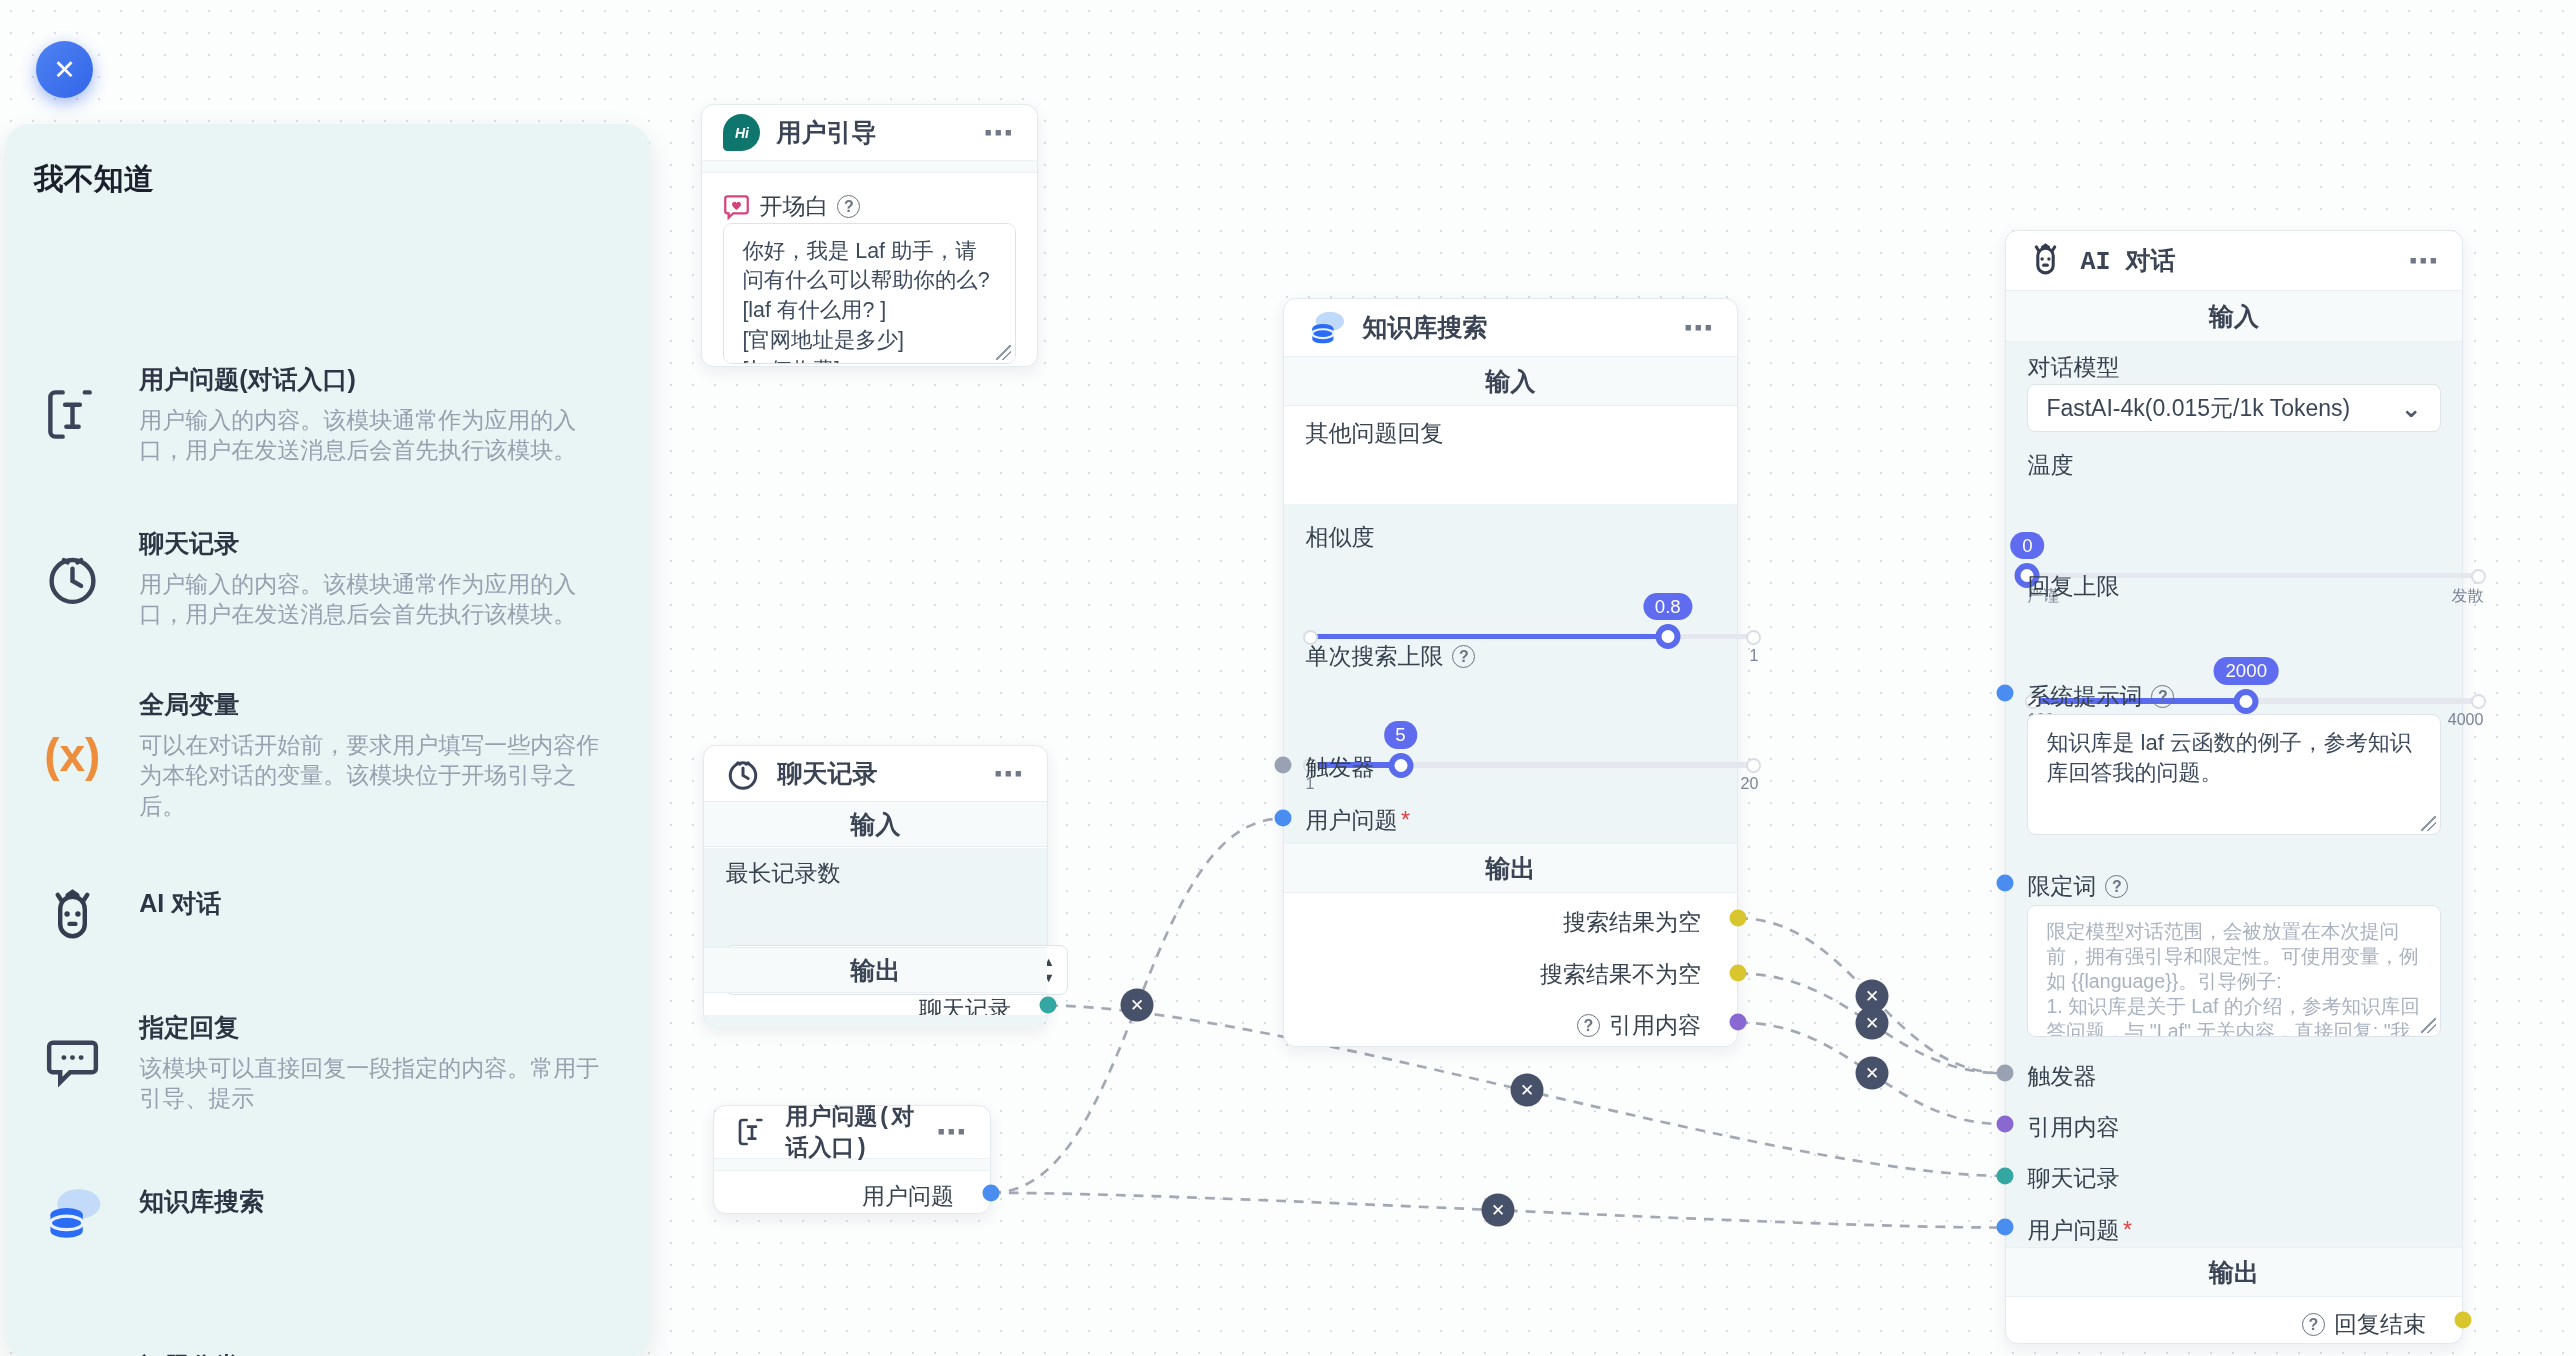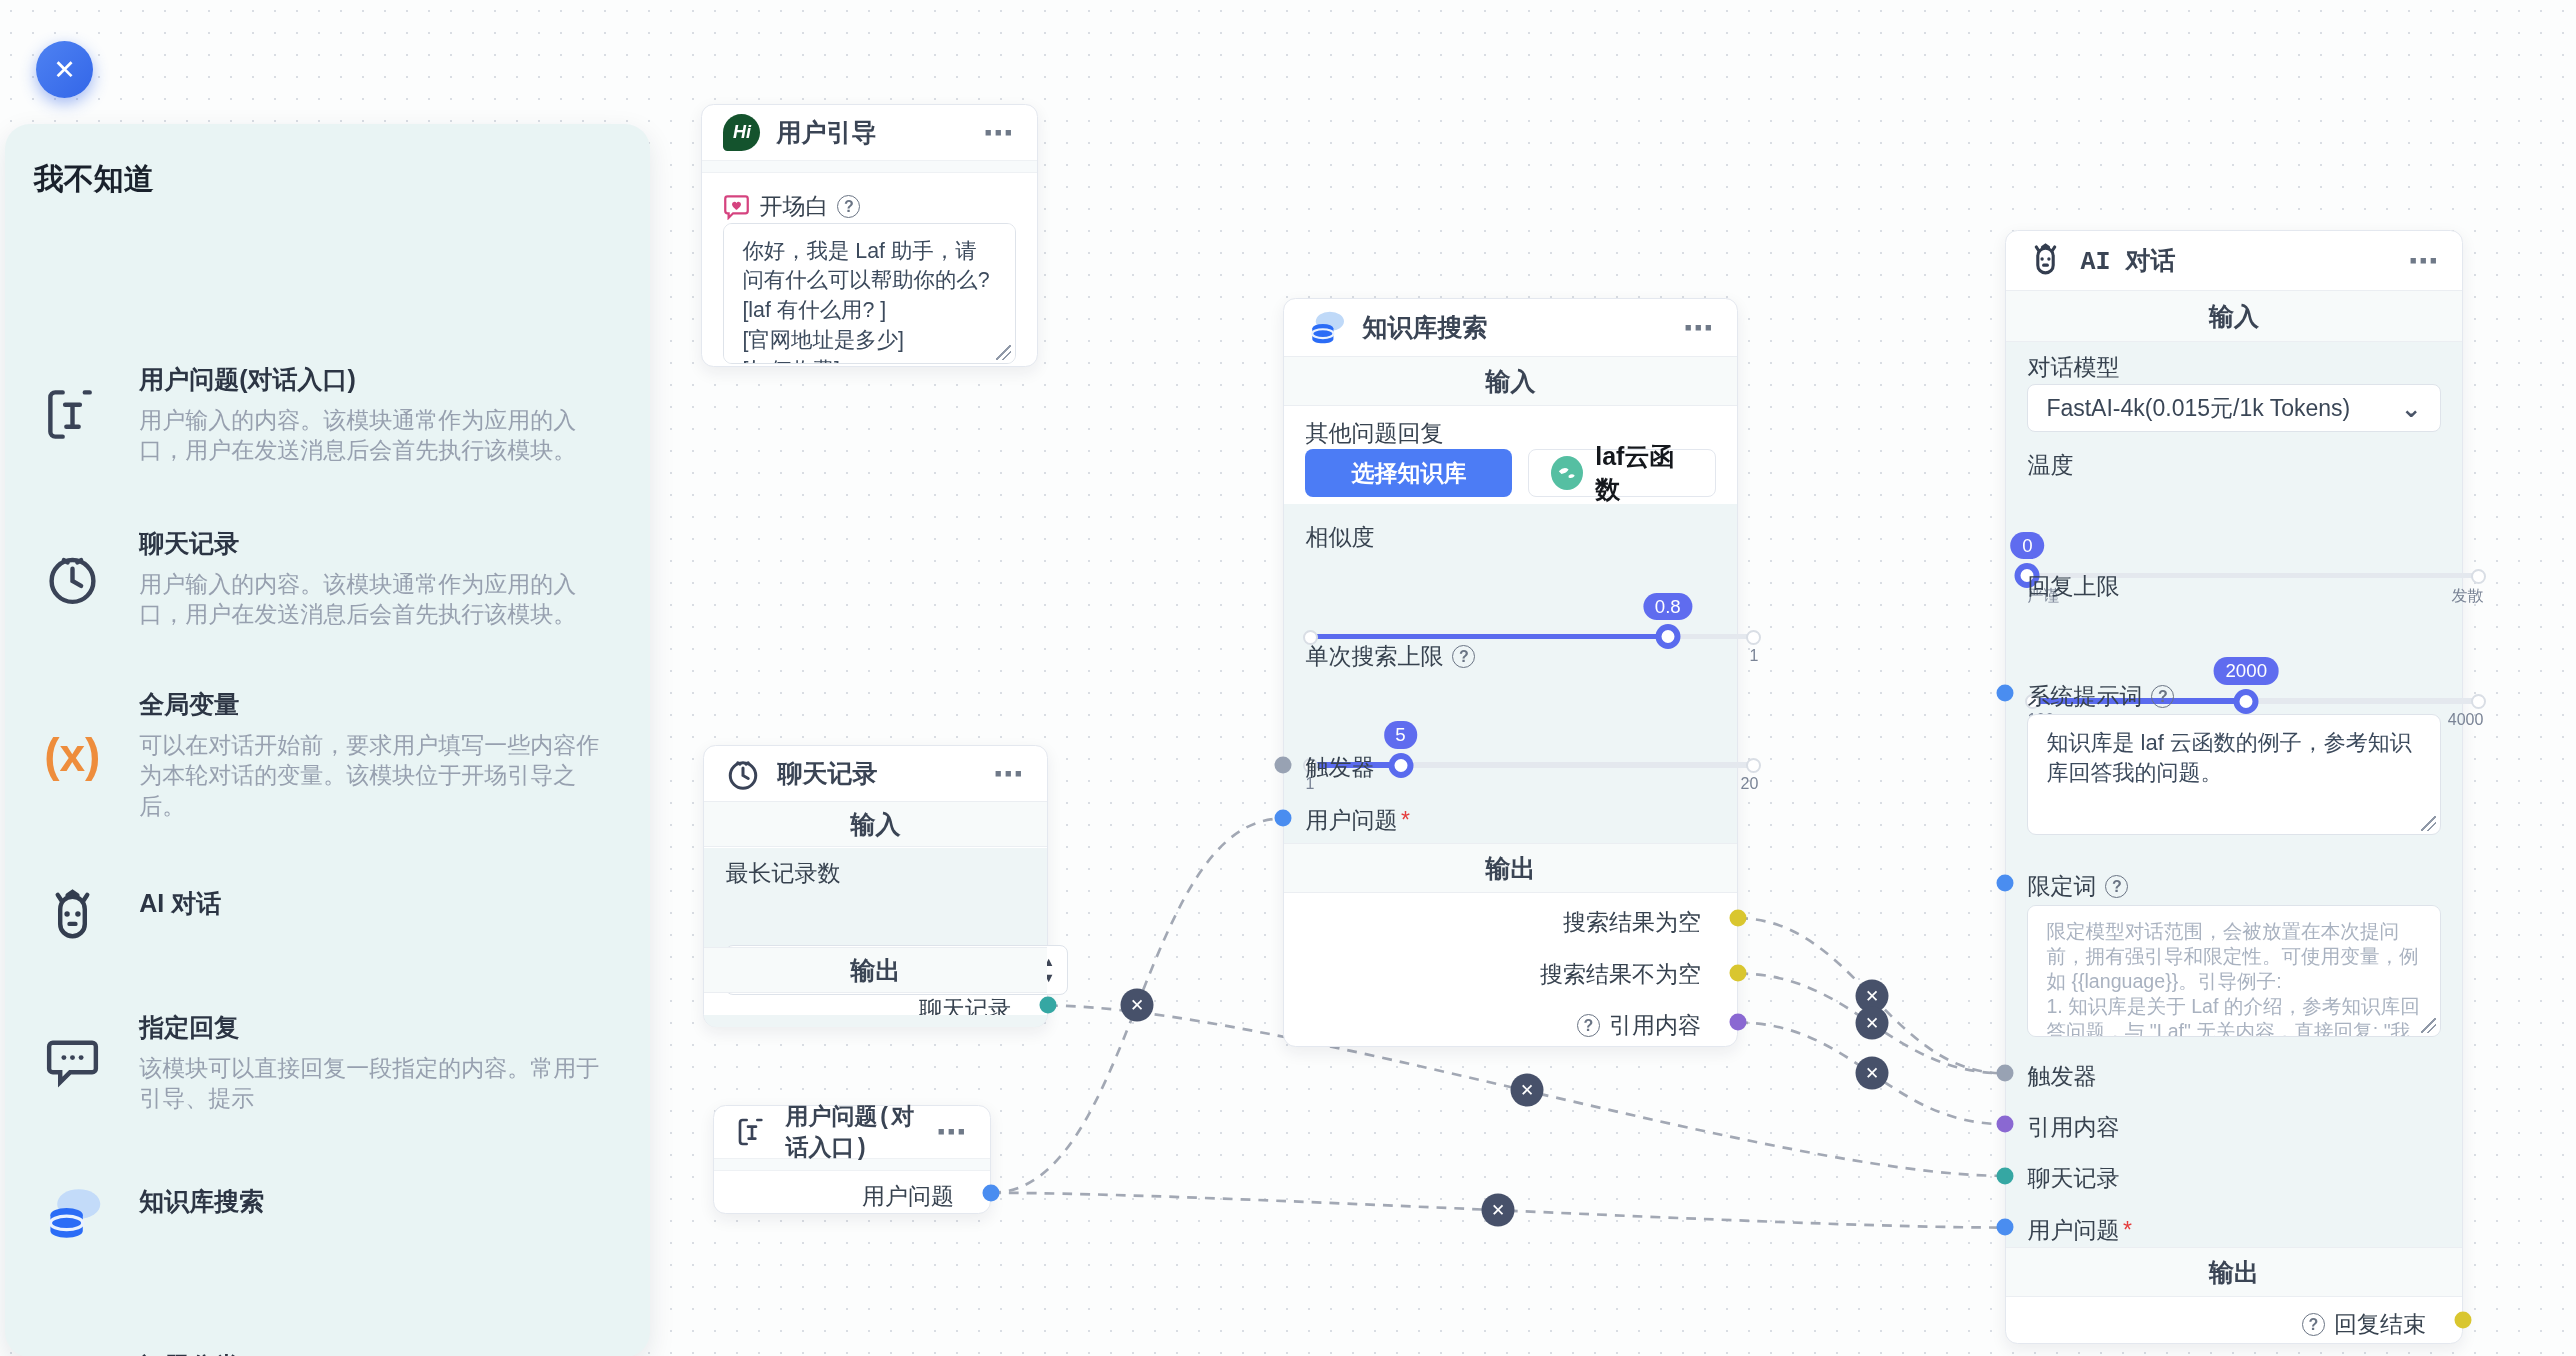--- a/index.html
+++ b/index.html
@@ -83,22 +83,22 @@
   .si-text { width:481px; }
   .si-title { font-size:25px; font-weight:600; color:#2C3544; margin-bottom:9px; }
   .si-desc { font-size:23px; color:#97A0AF; line-height:1.32; }
 
   
   #closebtn { position:absolute; left:36px; top:41px; width:57px; height:57px; border-radius:50%;
     background:linear-gradient(135deg,#4E82F2,#3366E8); box-shadow:0 5.3px 16px rgba(51,102,232,.45);
     display:flex; align-items:center; justify-content:center; color:#fff; font-size:27px; font-weight:700;
     z-index:20; cursor:pointer; }
 
-  .hi-avatar { width:37px; height:37px; border-radius:50% 50% 50% 12%; background:#14532d; color:#fff;
-    display:flex; align-items:center; justify-content:center; font-size:18px; font-weight:700; font-style:italic; }
+  .hi-avatar { width:37px; height:37px; border-radius:50% 50% 50% 12%; background:#0f766e; color:#fff;
+    display:flex; align-items:center; justify-content:center; font-size:14px; font-weight:700; font-style:italic; }
   .laf-circ { width:34px; height:34px; border-radius:50%; background:#55BFA2; display:flex;
     align-items:center; justify-content:center; }
 </style>
 </head>
 <body>
 
 <svg id="edges" width="2576" height="1357" viewBox="0 0 2890 1522">
   <path class="edge-path" d="M1112,1338 C1272,1338 1279,918 1439,918"></path>
   <path class="edge-path" d="M1112,1338 C1362,1338 1999,1377 2249,1377"></path>
   <path class="edge-path" d="M1176,1128 C1426,1128 1999,1319 2249,1319"></path>
@@ -149,33 +149,20 @@
     <span class="node-title">知识库搜索</span>
     <span class="menu-dots">⋯</span>
   </div>
   <div class="section-bar" style="top:57px">
     <span>输入</span>
   </div>
   <div class="cyan" style="top:205px;height:339px"></div>
 
   <div class="abs lbl" style="top:119px">
     <span>其他问题回复</span>
-  </div>
-  <div class="abs" style="top:150px;height:48px;display:flex;gap:16px">
-    <div class="btn-blue" style="width:219px">
-      <span>选择知识库</span>
-    </div>
-    <div class="tag">
-      <span class="laf-circ">
-        <svg width="19.6" height="16" viewBox="0 0 22 18">
-            <path d="M2 7 Q8 1 13 5 Q11 9 5 10 Z M13 12 Q17 9 20 12 Q17 16 13 14 Z" fill="#fff"></path>
-          </svg>
-      </span>
-      <span class="tag-txt">laf云函数</span>
-    </div>
   </div>
 
   <div class="abs lbl" style="top:223px">
     <span>相似度</span>
   </div>
   <div class="abs slider" style="top:278px">
     <div class="fill" style="width:80%"></div>
     <span class="endc l"></span>
     <span class="endc r"></span>
     <div class="bubble" style="left:80%">0.8</div>

